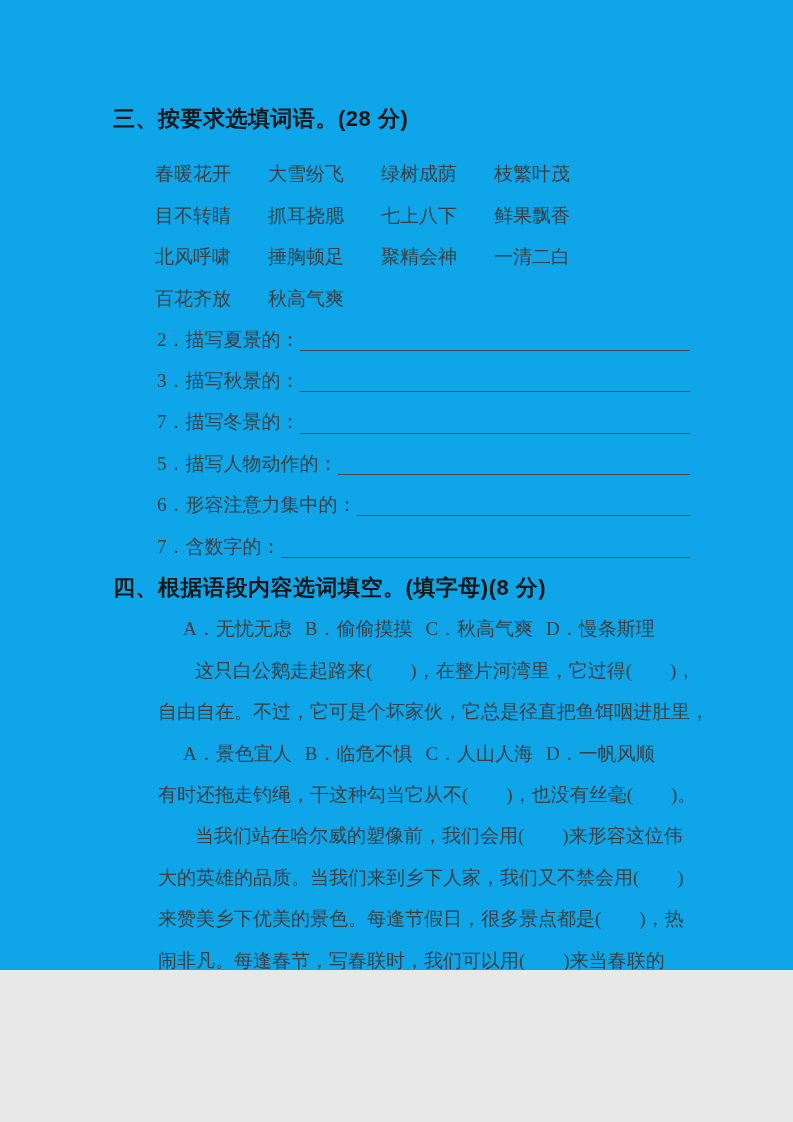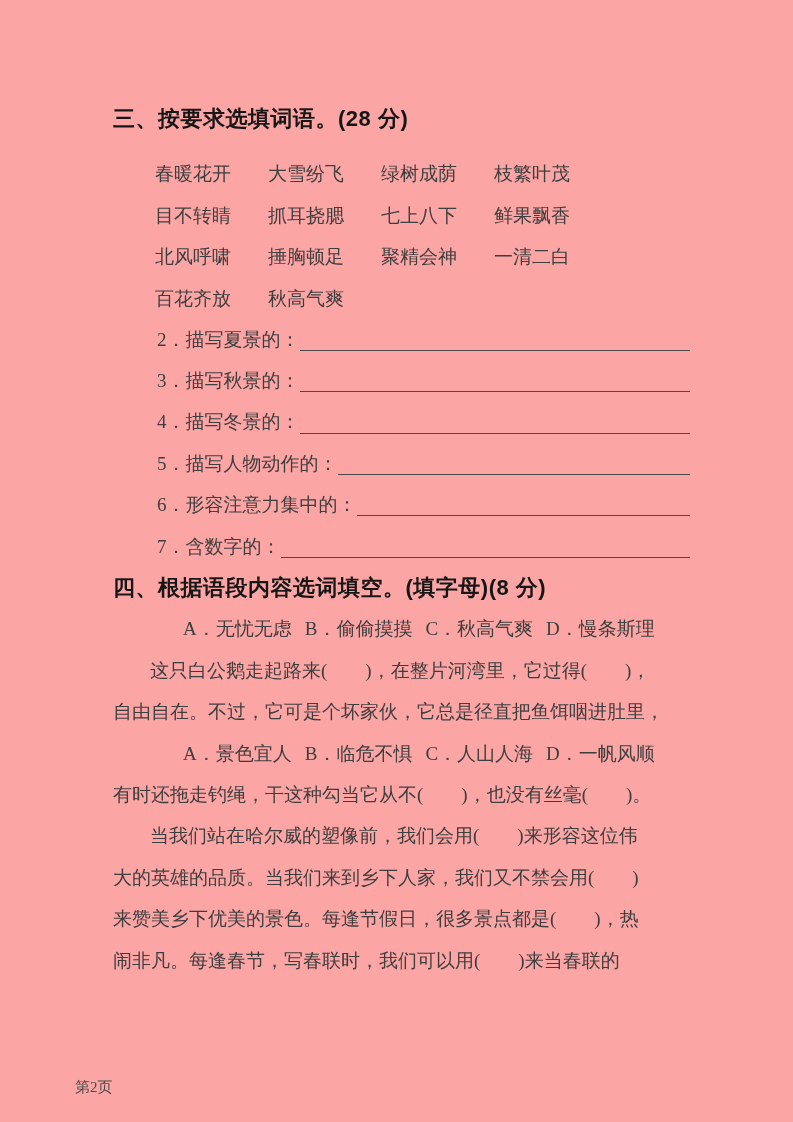--- a/index.html
+++ b/index.html
@@ -1,19 +1,19 @@
 <!DOCTYPE html>
 <html><head>
 <meta charset="utf-8">
 <style>
   html,body{margin:0;padding:0;background:#e8e8e8;}
   .page{
     position:relative;
-    width:793px;height:1122px;
-    background:#fca5a5;
+    width:793px;height:970px;
+    background:#0ea5e9;
     box-sizing:border-box;
     padding:98px 103px 0 113px;
     font-family:"Liberation Serif","DejaVu Serif",serif;
     font-size:19px;
     color:#3e3e3e;
     overflow:hidden;
   }
   .line{height:41.4px;display:flex;align-items:center;white-space:nowrap;}
   .heading{
     font-family:"Liberation Sans","DejaVu Sans",sans-serif;
@@ -28,21 +28,21 @@
   .word-grid span{height:41.4px;line-height:41.4px;white-space:nowrap;}
   .fill-row{margin-left:44px;}
   .fill-row .lbl{flex:0 0 auto;}
   .blank{
     flex:1 1 auto;
     align-self:stretch;
     border-bottom:1px solid #4a4a4a;
     margin-bottom:9.5px;
   }
   .options{margin-left:70px;gap:13px;}
-  .para{}
+  .para{margin-left:45px;}
   .para.indent{padding-left:37px;}
   .footer{
     position:absolute;left:75px;top:1078px;
     font-size:15px;color:#4a4a4a;
     font-family:"Liberation Serif","DejaVu Serif",serif;
   }
 </style>
 </head>
 <body>
 
@@ -69,21 +69,21 @@
 
   <div class="line fill-row">
     <span class="lbl">2．描写夏景的：</span>
     <span class="blank"></span>
   </div>
   <div class="line fill-row">
     <span class="lbl">3．描写秋景的：</span>
     <span class="blank"></span>
   </div>
   <div class="line fill-row">
-    <span class="lbl">4．描写冬景的：</span>
+    <span class="lbl">7．描写冬景的：</span>
     <span class="blank"></span>
   </div>
   <div class="line fill-row">
     <span class="lbl">5．描写人物动作的：</span>
     <span class="blank"></span>
   </div>
   <div class="line fill-row">
     <span class="lbl">6．形容注意力集中的：</span>
     <span class="blank"></span>
   </div>

